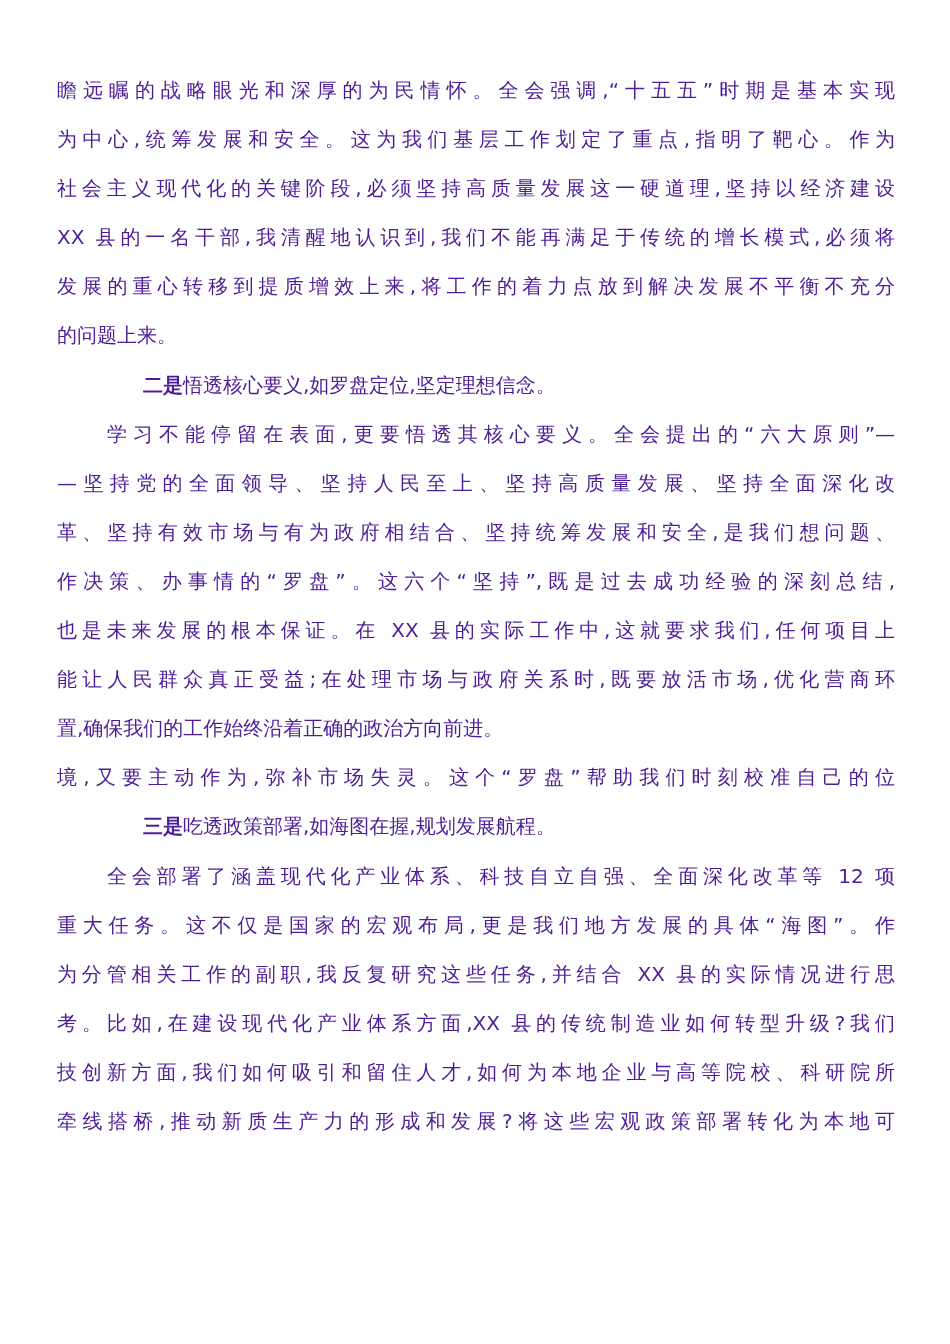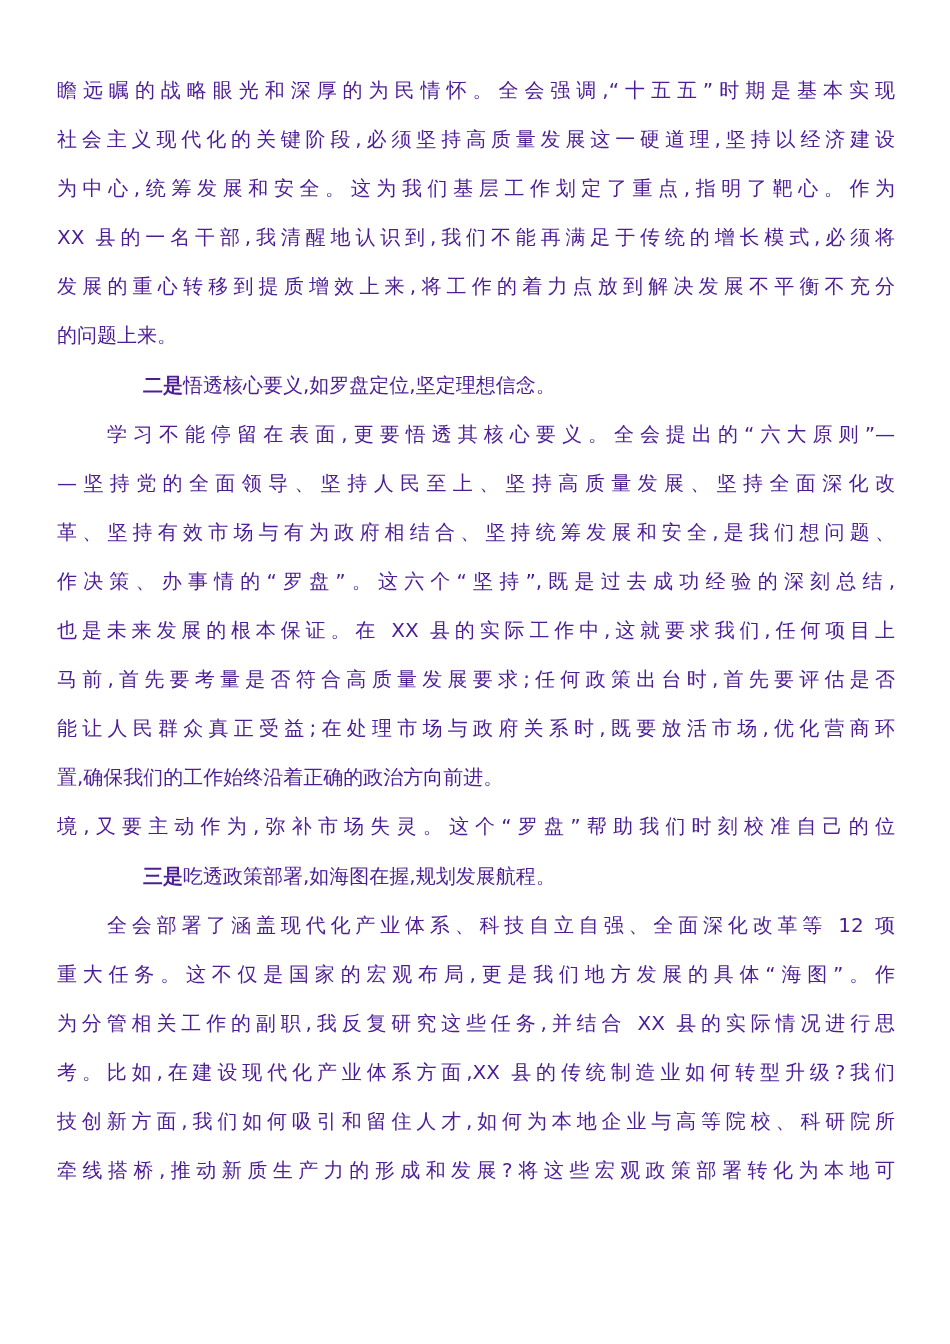--- a/index.html
+++ b/index.html
@@ -15,36 +15,35 @@
     .indent { padding-left: 50px; }
     .lead { font-weight: bold; margin-left: 36px; }
   </style>
 </head>
 <body>
 
 <div class="page">
 
   <div>
     <span class="line">瞻远瞩的战略眼光和深厚的为民情怀。全会强调,“十五五”时期是基本实现</span>
+    <span class="line">为中心,统筹发展和安全。这为我们基层工作划定了重点,指明了靶心。作为</span>
     <span class="line">社会主义现代化的关键阶段,必须坚持高质量发展这一硬道理,坚持以经济建设</span>
-    <span class="line">为中心,统筹发展和安全。这为我们基层工作划定了重点,指明了靶心。作为</span>
     <span class="line">XX 县的一名干部,我清醒地认识到,我们不能再满足于传统的增长模式,必须将</span>
     <span class="line">发展的重心转移到提质增效上来,将工作的着力点放到解决发展不平衡不充分</span>
     <span class="line last">的问题上来。</span>
   </div>
 
   <div class="line last indent"><span class="lead">二是</span><span>悟透核心要义,如罗盘定位,坚定理想信念。</span></div>
 
   <div>
     <span class="line indent">学习不能停留在表面,更要悟透其核心要义。全会提出的“六大原则”—</span>
     <span class="line">—坚持党的全面领导、坚持人民至上、坚持高质量发展、坚持全面深化改</span>
     <span class="line">革、坚持有效市场与有为政府相结合、坚持统筹发展和安全,是我们想问题、</span>
     <span class="line">作决策、办事情的“罗盘”。这六个“坚持”,既是过去成功经验的深刻总结,</span>
     <span class="line">也是未来发展的根本保证。在 XX 县的实际工作中,这就要求我们,任何项目上</span>
-    <span class="line">马前,首先要考量是否符合高质量发展要求;任何政策出台时,首先要评估是否</span>
     <span class="line">能让人民群众真正受益;在处理市场与政府关系时,既要放活市场,优化营商环</span>
     <span class="line last">置,确保我们的工作始终沿着正确的政治方向前进。</span>
     <span class="line">境,又要主动作为,弥补市场失灵。这个“罗盘”帮助我们时刻校准自己的位</span>
   </div>
 
   <div class="line last indent"><span class="lead">三是</span><span>吃透政策部署,如海图在握,规划发展航程。</span></div>
 
   <div>
     <span class="line indent">全会部署了涵盖现代化产业体系、科技自立自强、全面深化改革等 12 项</span>
     <span class="line">重大任务。这不仅是国家的宏观布局,更是我们地方发展的具体“海图”。作</span>

